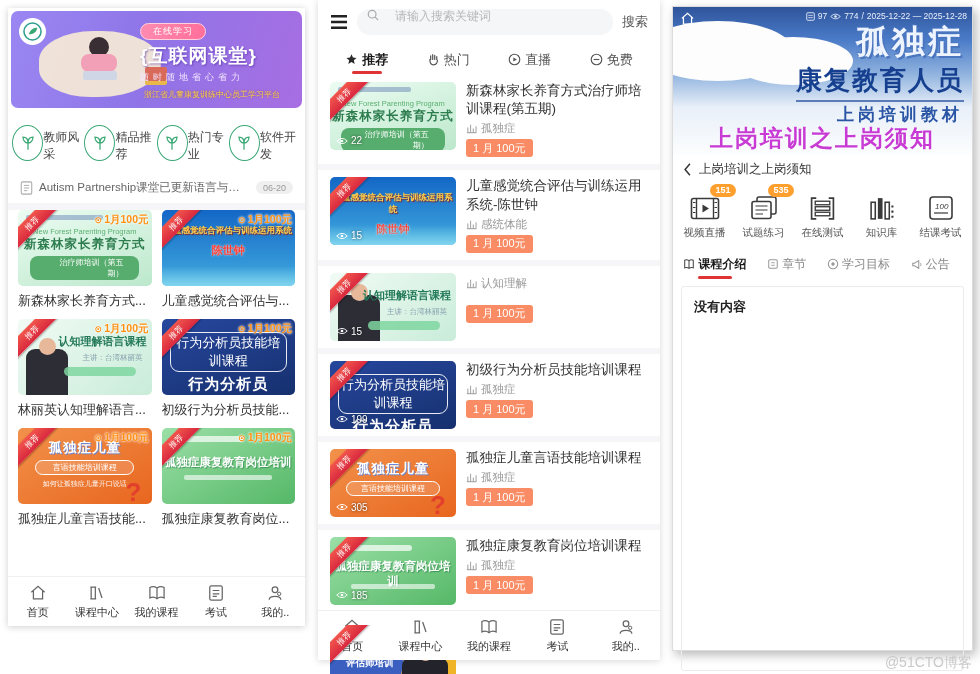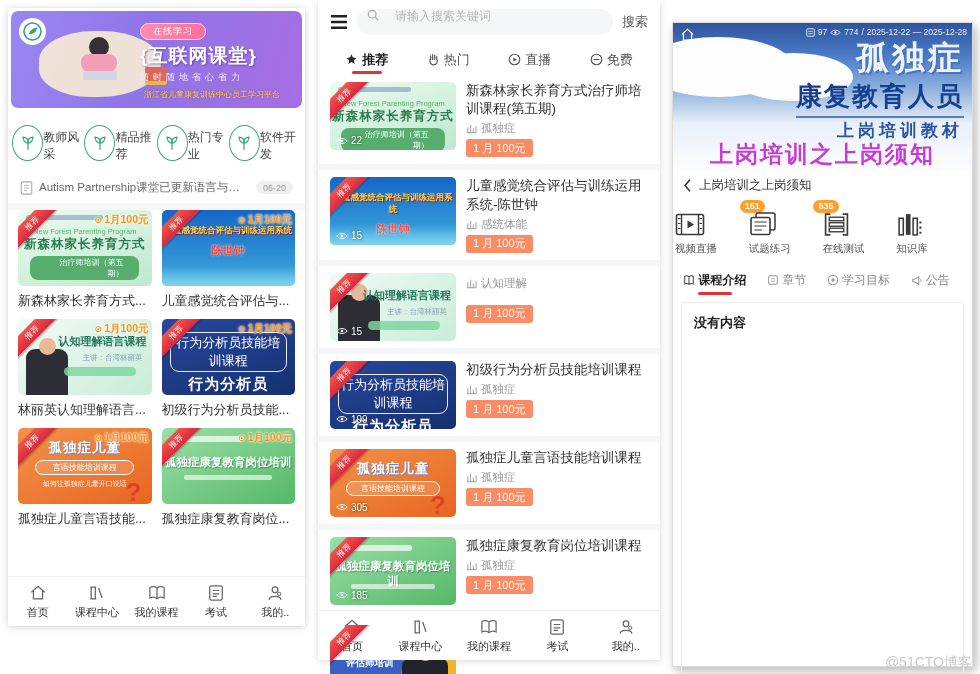--- a/index.html
+++ b/index.html
@@ -1,21 +1,21 @@
 <!DOCTYPE html>
 <html><head>
 <meta charset="utf-8">
 <style>
   * { margin:0; padding:0; box-sizing:border-box; }
   html,body { width:980px; height:674px; background:#fff; font-family:"Liberation Sans","DejaVu Sans",sans-serif; overflow:hidden; position:relative; }
 
   .panel { position:absolute; background:#fff; }
   .panel-left  { left:8px;  top:8px; width:297px; height:618px; box-shadow:0 1px 7px rgba(0,0,0,.20); }
   .panel-mid   { left:318px; top:0;  width:342px; height:660px; box-shadow:0 1px 7px rgba(0,0,0,.16); }
-  .panel-right { left:672px; top:6px; width:301px; height:645px; border:1px solid #dcdcdc; box-shadow:3px 4px 10px rgba(0,0,0,.28);margin-top:16px; }
+  .panel-right { left:672px; top:6px; width:301px; height:645px; border:1px solid #dcdcdc; box-shadow:3px 4px 10px rgba(0,0,0,.28); }
 
   
   .banner { margin:3px; height:97px; border-radius:7px; position:relative; overflow:hidden;
             background:linear-gradient(105deg,#9a87f2 0%,#8f75e8 45%,#a76ee2 100%); }
   .banner .logo { position:absolute; left:8px; top:7px; width:27px; height:27px; background:#fff; border-radius:50%;
                   display:flex; align-items:center; justify-content:center; }
   .banner .blob { position:absolute; left:28px; top:20px; width:122px; height:66px; background:#f3e7d6; border-radius:48% 52% 55% 45%; opacity:.95; }
   .banner .head { position:absolute; left:78px; top:26px; width:20px; height:20px; background:#3a2e35; border-radius:50%; }
   .banner .shirt{ position:absolute; left:70px; top:43px; width:36px; height:18px; background:#f2a0b8; border-radius:8px; }
   .banner .laptop{ position:absolute; left:72px; top:60px; width:34px; height:9px; background:#cfd6e6; border-radius:2px; }
@@ -135,21 +135,21 @@
   .d-l2 { position:absolute; right:8px; top:56px; font-size:26px; font-weight:bold; color:#16408f; letter-spacing:2px;
           border-bottom:2px solid #5b7cb5; padding-bottom:2px; }
   .d-l3 { position:absolute; right:9px; top:96px; font-size:17px; font-weight:bold; color:#2a55a5; letter-spacing:4px; }
   .d-l4 { position:absolute; left:0; right:0; bottom:1px; text-align:center; font-size:23px; font-weight:bold; color:#c73bd4;
           letter-spacing:2px; text-shadow:1px 1px 0 rgba(255,255,255,.85); white-space:nowrap; }
 
   .d-titlebar { display:flex; align-items:center; gap:7px; padding:6px 10px 4px; }
   .d-titlebar span { font-size:12.5px; color:#333; }
 
   .d-features { display:flex; padding:9px 2px 9px; }
-  .feat { flex:1; display:flex; flex-direction:column; cursor:pointer; }
+  .feat { flex:1; display:flex; flex-direction:column; align-items:center; cursor:pointer; }
   .fi { position:relative; height:30px; display:flex; align-items:flex-end; }
   .fbadge { position:absolute; top:-7px; right:-16px; background:#ffa02e; color:#fff; font-size:9px; font-weight:bold;
             padding:1px 5px; border-radius:8px; line-height:11px; }
   .feat span.flabel { font-size:10.5px; color:#555; margin-top:5px; white-space:nowrap; }
 
   .d-tabs { display:flex; padding:0 6px; height:30px; }
   .d-tab { flex:1; display:flex; align-items:center; justify-content:center; gap:3px; font-size:12px; color:#888; position:relative; cursor:pointer; }
   .d-tab.active { color:#1a1a1a; font-weight:bold; }
   .d-tab.active::after { content:""; position:absolute; left:50%; transform:translateX(-50%); bottom:0; width:34px; height:3px; border-radius:2px; background:#e03434; }
 
@@ -686,20 +686,30 @@
       <div class="fi">
         <svg width="27" height="25" viewBox="0 0 26 24">
             <rect x="3" y="6" width="4" height="16" fill="none" stroke="#3a3a3a" stroke-width="1.5"></rect>
             <rect x="9.5" y="2" width="4.5" height="20" fill="#3a3a3a"></rect>
             <rect x="16.5" y="6" width="4" height="16" fill="none" stroke="#3a3a3a" stroke-width="1.5"></rect>
             <path d="M23.5 9 V11 M23.5 14 V16 M23.5 19 V21" stroke="#3a3a3a" stroke-width="2"></path>
           </svg>
       </div>
       <span class="flabel">知识库</span>
     </div>
+    <div class="feat">
+      <div class="fi">
+        <svg width="26" height="26" viewBox="0 0 26 26">
+            <rect x="2" y="2" width="22" height="22" rx="3" fill="none" stroke="#3a3a3a" stroke-width="1.6"></rect>
+            <path d="M6 18 H20" stroke="#3a3a3a" stroke-width="1.2"></path>
+            <text x="7" y="14" font-size="8" font-style="italic" fill="#3a3a3a">100</text>
+          </svg>
+      </div>
+      <span class="flabel">结课考试</span>
+    </div>
   </div>
 
   <div class="d-tabs">
     <div class="d-tab active">
       <svg width="12" height="12" viewBox="0 0 14 14">
           <path d="M7 3 C5.5 2 3 2 2 2.6 V11.5 C3 11 5.5 11 7 12 C8.5 11 11 11 12 11.5 V2.6 C11 2 8.5 2 7 3 Z M7 3 V12" fill="none" stroke="#444" stroke-width="1.2"></path>
         </svg>
       <span>课程介绍</span>
     </div>
     <div class="d-tab">

